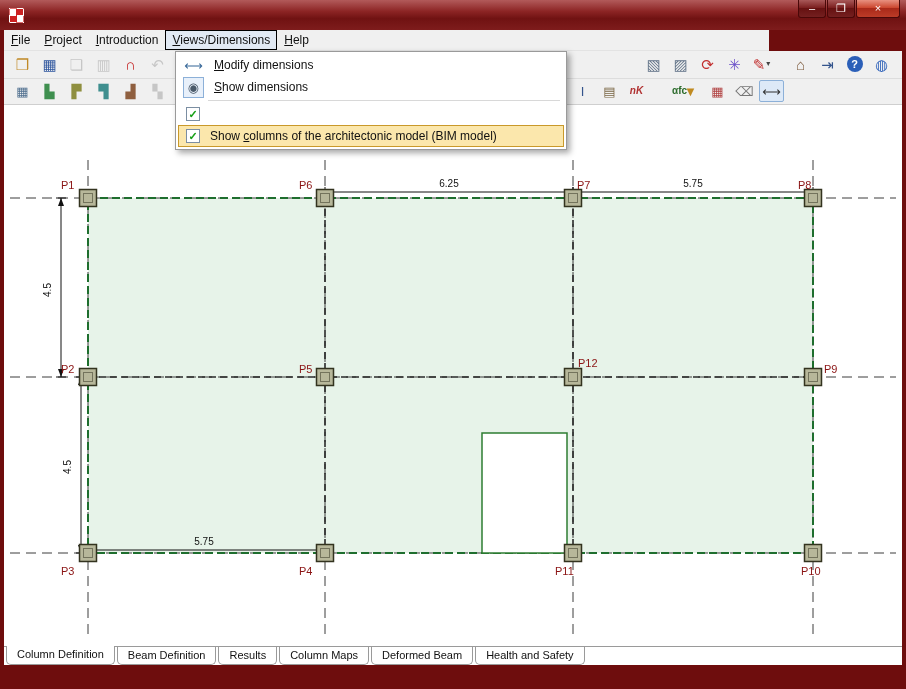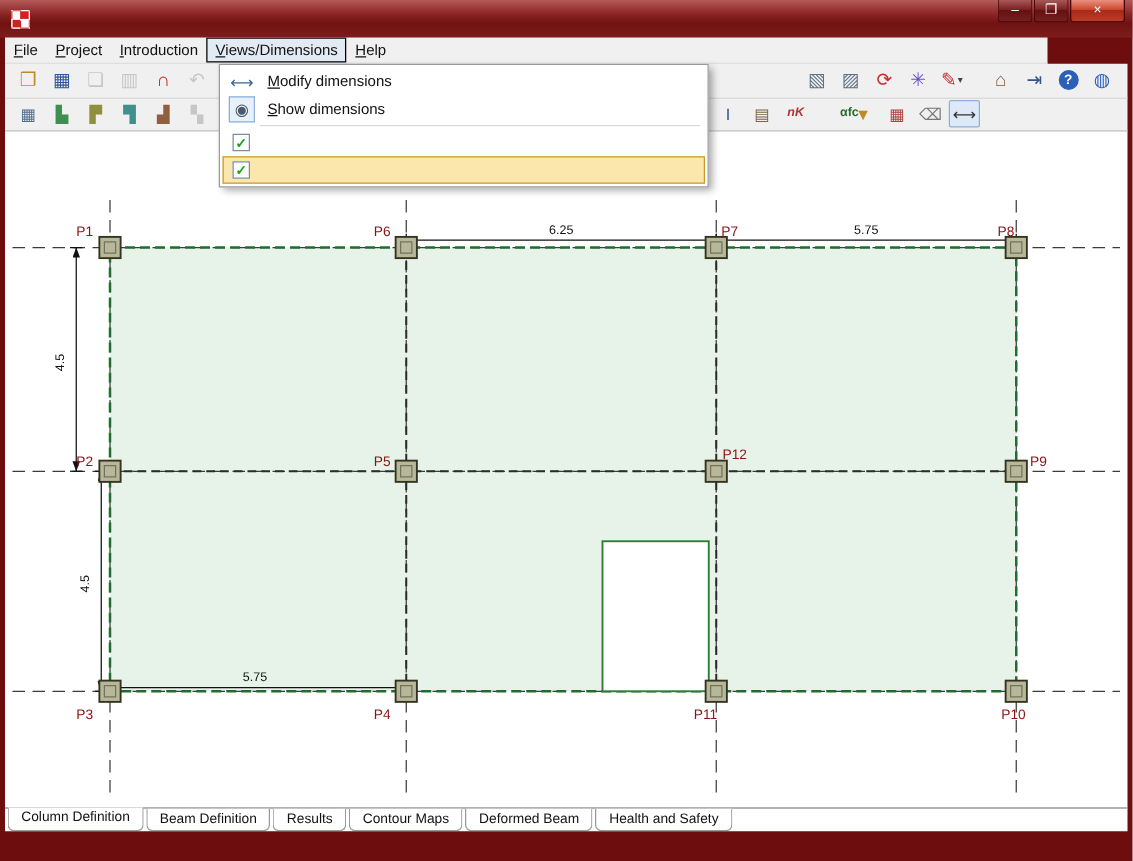--- a/index.html
+++ b/index.html
@@ -31,21 +31,21 @@
     background:linear-gradient(180deg,#a85858,#7c2020 45%,#651010 46%,#742020);
     border:1px solid #4a0808; border-top:none; border-radius:0 0 3px 3px;
   }
   .win-btn.close {
     width:44px;
     background:linear-gradient(180deg,#e89080,#cc4830 45%,#a82818 46%,#bc3c28);
   }
 
   
   .menubar {
-    position:absolute; top:30px; left:4px; width:834px; height:21px;
+    position:absolute; top:30px; left:4px; width:765px; height:21px;
     background:#f0f0f0; display:flex; align-items:stretch; font-size:12px; color:#111;
     border-bottom:1px solid #e3e3e3;
   }
   .menu-item { padding:3px 7px 0; white-space:nowrap; }
   .menu-item.open { background:#e2eaf4; border:1px solid #000000; padding:2px 6px 0; }
 
   
   .toolbar { position:absolute; left:4px; width:898px; background:#f0f0f0; }
   .toolbar1 { top:51px; height:28px; border-bottom:1px solid #dddddd; }
   .toolbar2 { top:79px; height:26px; border-bottom:1px solid #cfcfcf; }
@@ -337,36 +337,37 @@
           <rect x="800.5" y="439.5" width="17" height="17" fill="#b7b79a" stroke="#33331f" stroke-width="1.5"></rect>
           <rect x="804.5" y="443.5" width="9" height="9" fill="none" stroke="#73735c" stroke-width="1"></rect>
         </g>
         <text x="797" y="470" fill="#8b1414" font-size="11" font-family="Liberation Sans, sans-serif">P10</text>
       </svg></div>
 
   <div class="tabbar" id="tabbar">
       <span class="tab active">Column Definition</span>
       <span class="tab">Beam Definition</span>
       <span class="tab">Results</span>
-      <span class="tab">Contour Maps</span>
+      <span class="tab">Column Maps</span>
       <span class="tab">Deformed Beam</span>
       <span class="tab">Health and Safety</span>
     </div>
 
   <div class="dropdown" id="dropdown">
       <div class="dd-item">
         <span class="dd-icon" style="color: rgb(58, 106, 154);">⟷</span>
         <span><u>M</u>odify dimensions</span>
       </div>
       <div class="dd-item">
         <span class="dd-icon pressed" style="color: rgb(74, 90, 106);">◉</span>
         <span><u>S</u>how dimensions</span>
       </div>
       <div class="menu-sep"></div>
       <div class="dd-item">
         <span class="dd-check">✓</span>
       </div>
       <div class="dd-item highlighted">
         <span class="dd-check">✓</span>
+        <span>Show <u>c</u>olumns of the architectonic model (BIM model)</span>
       </div>
     </div>
 
 </div>
 
 </body></html>

